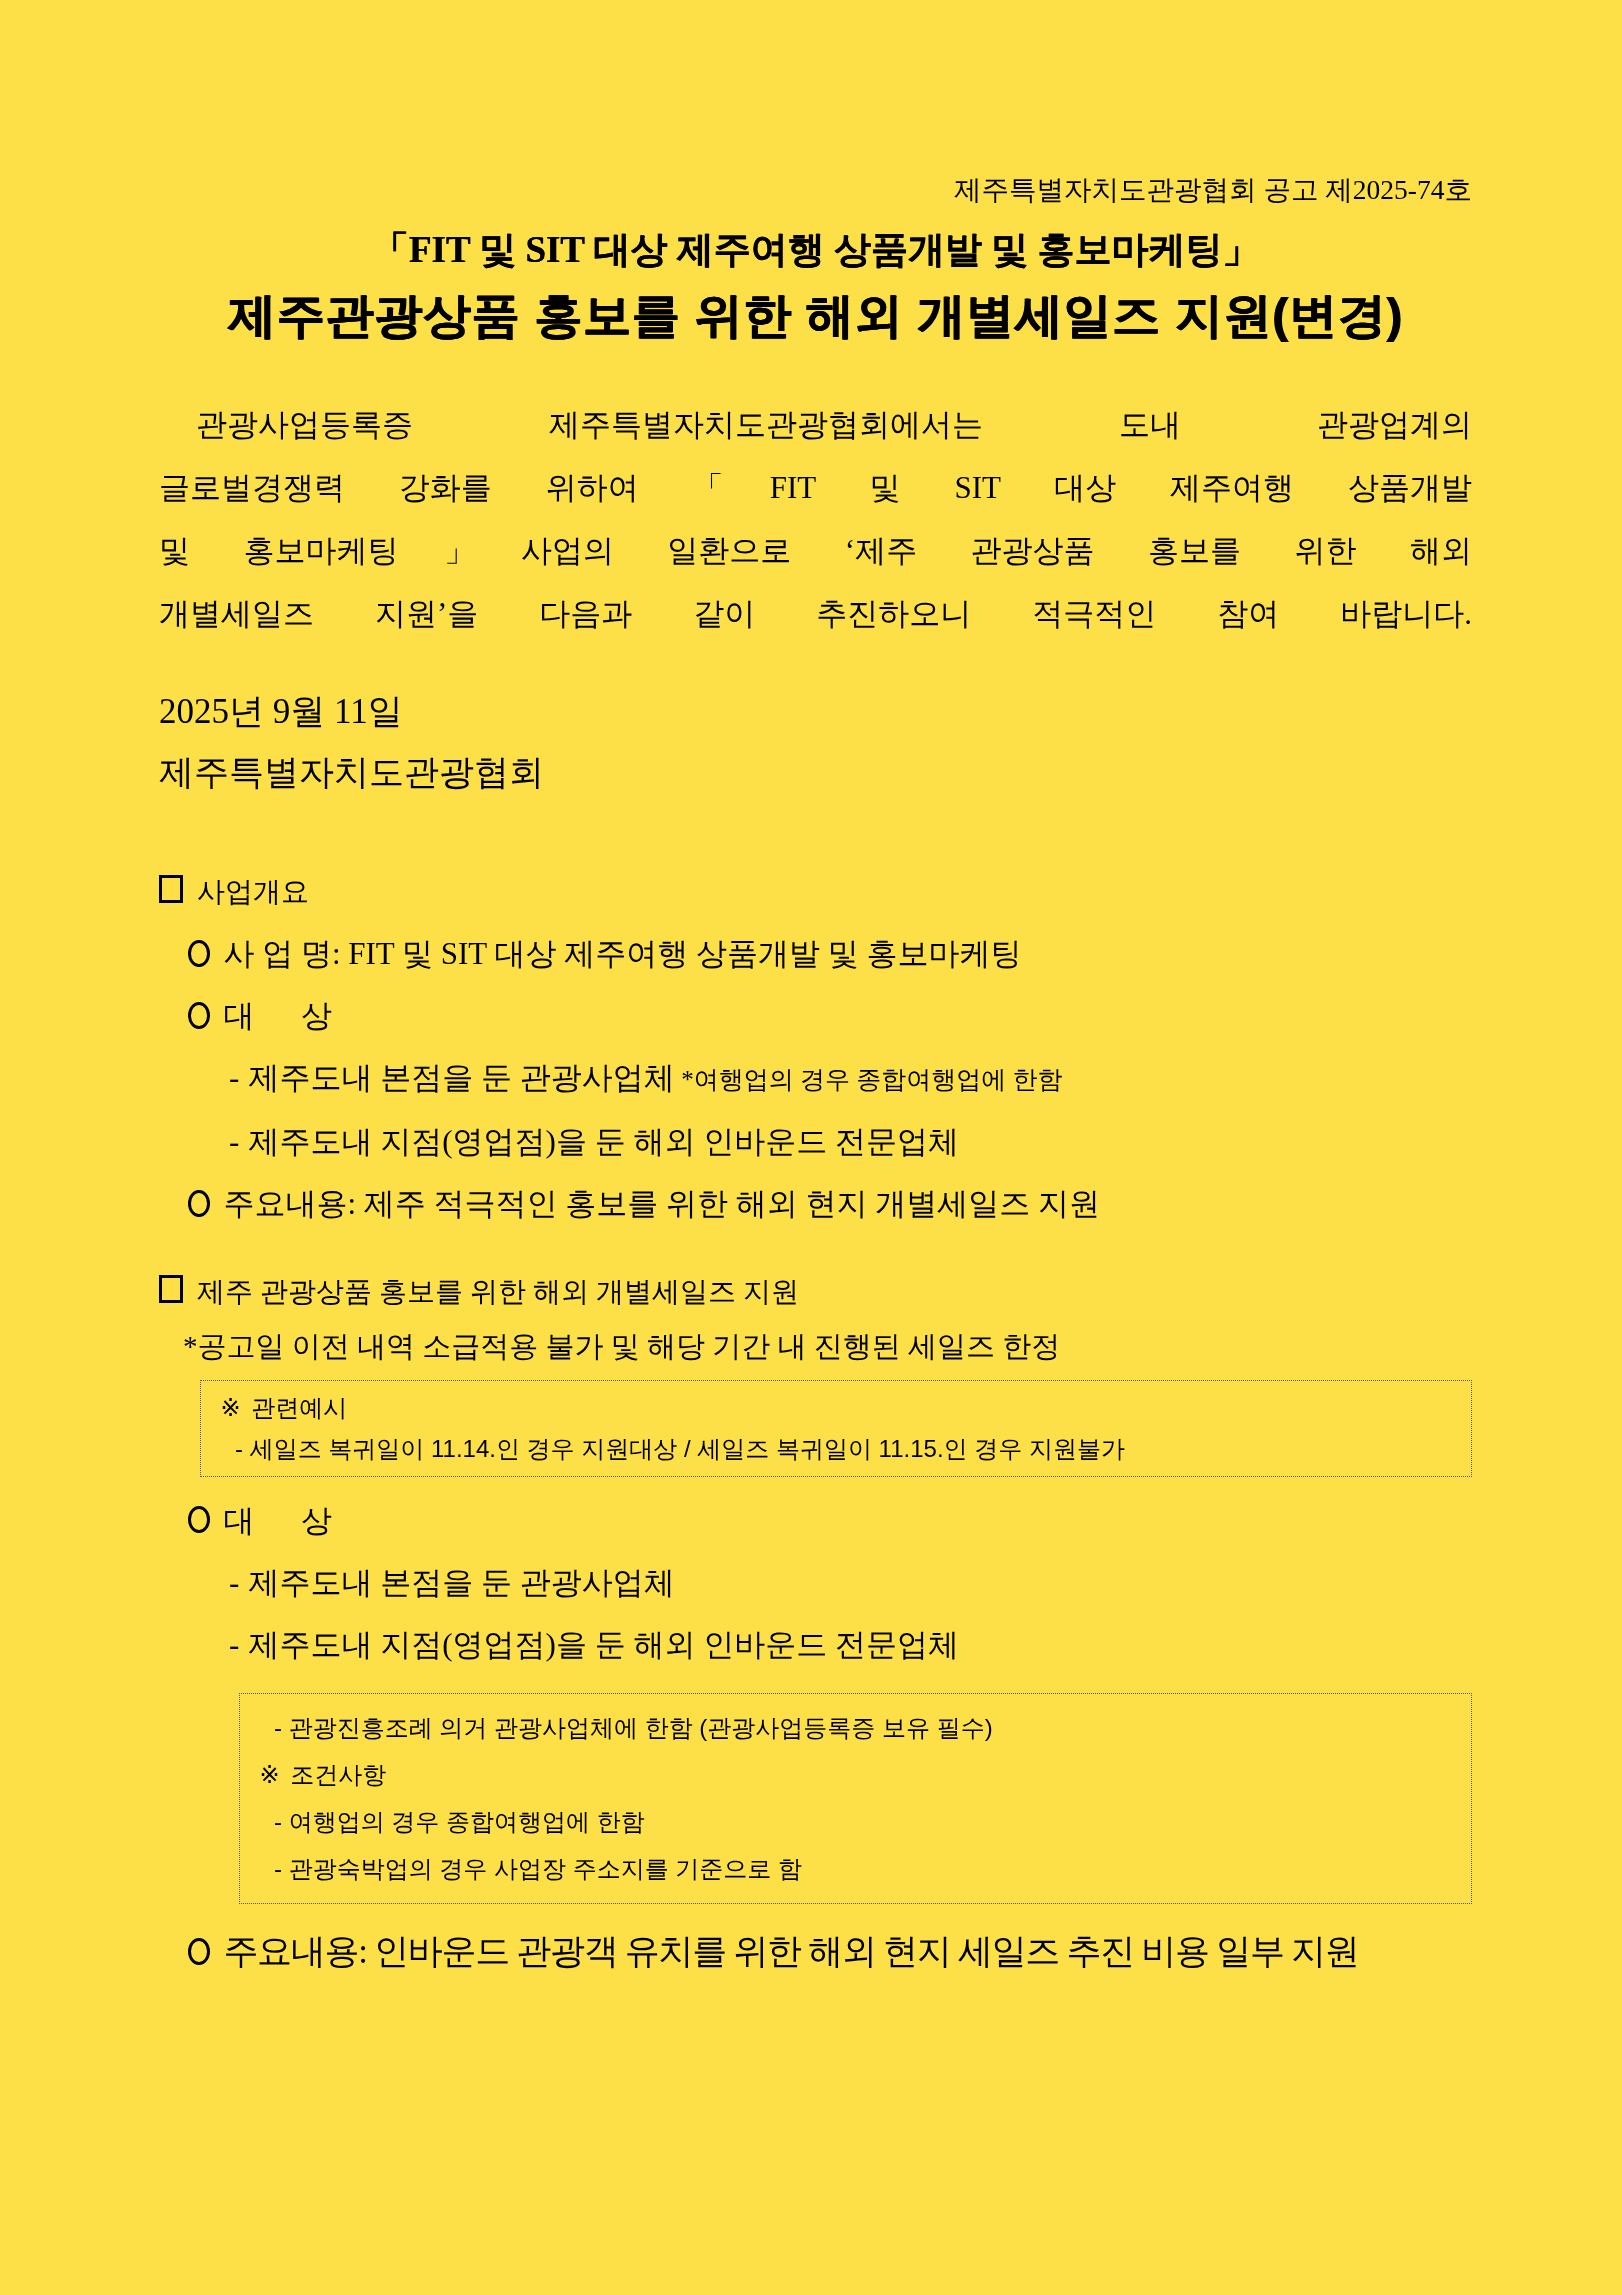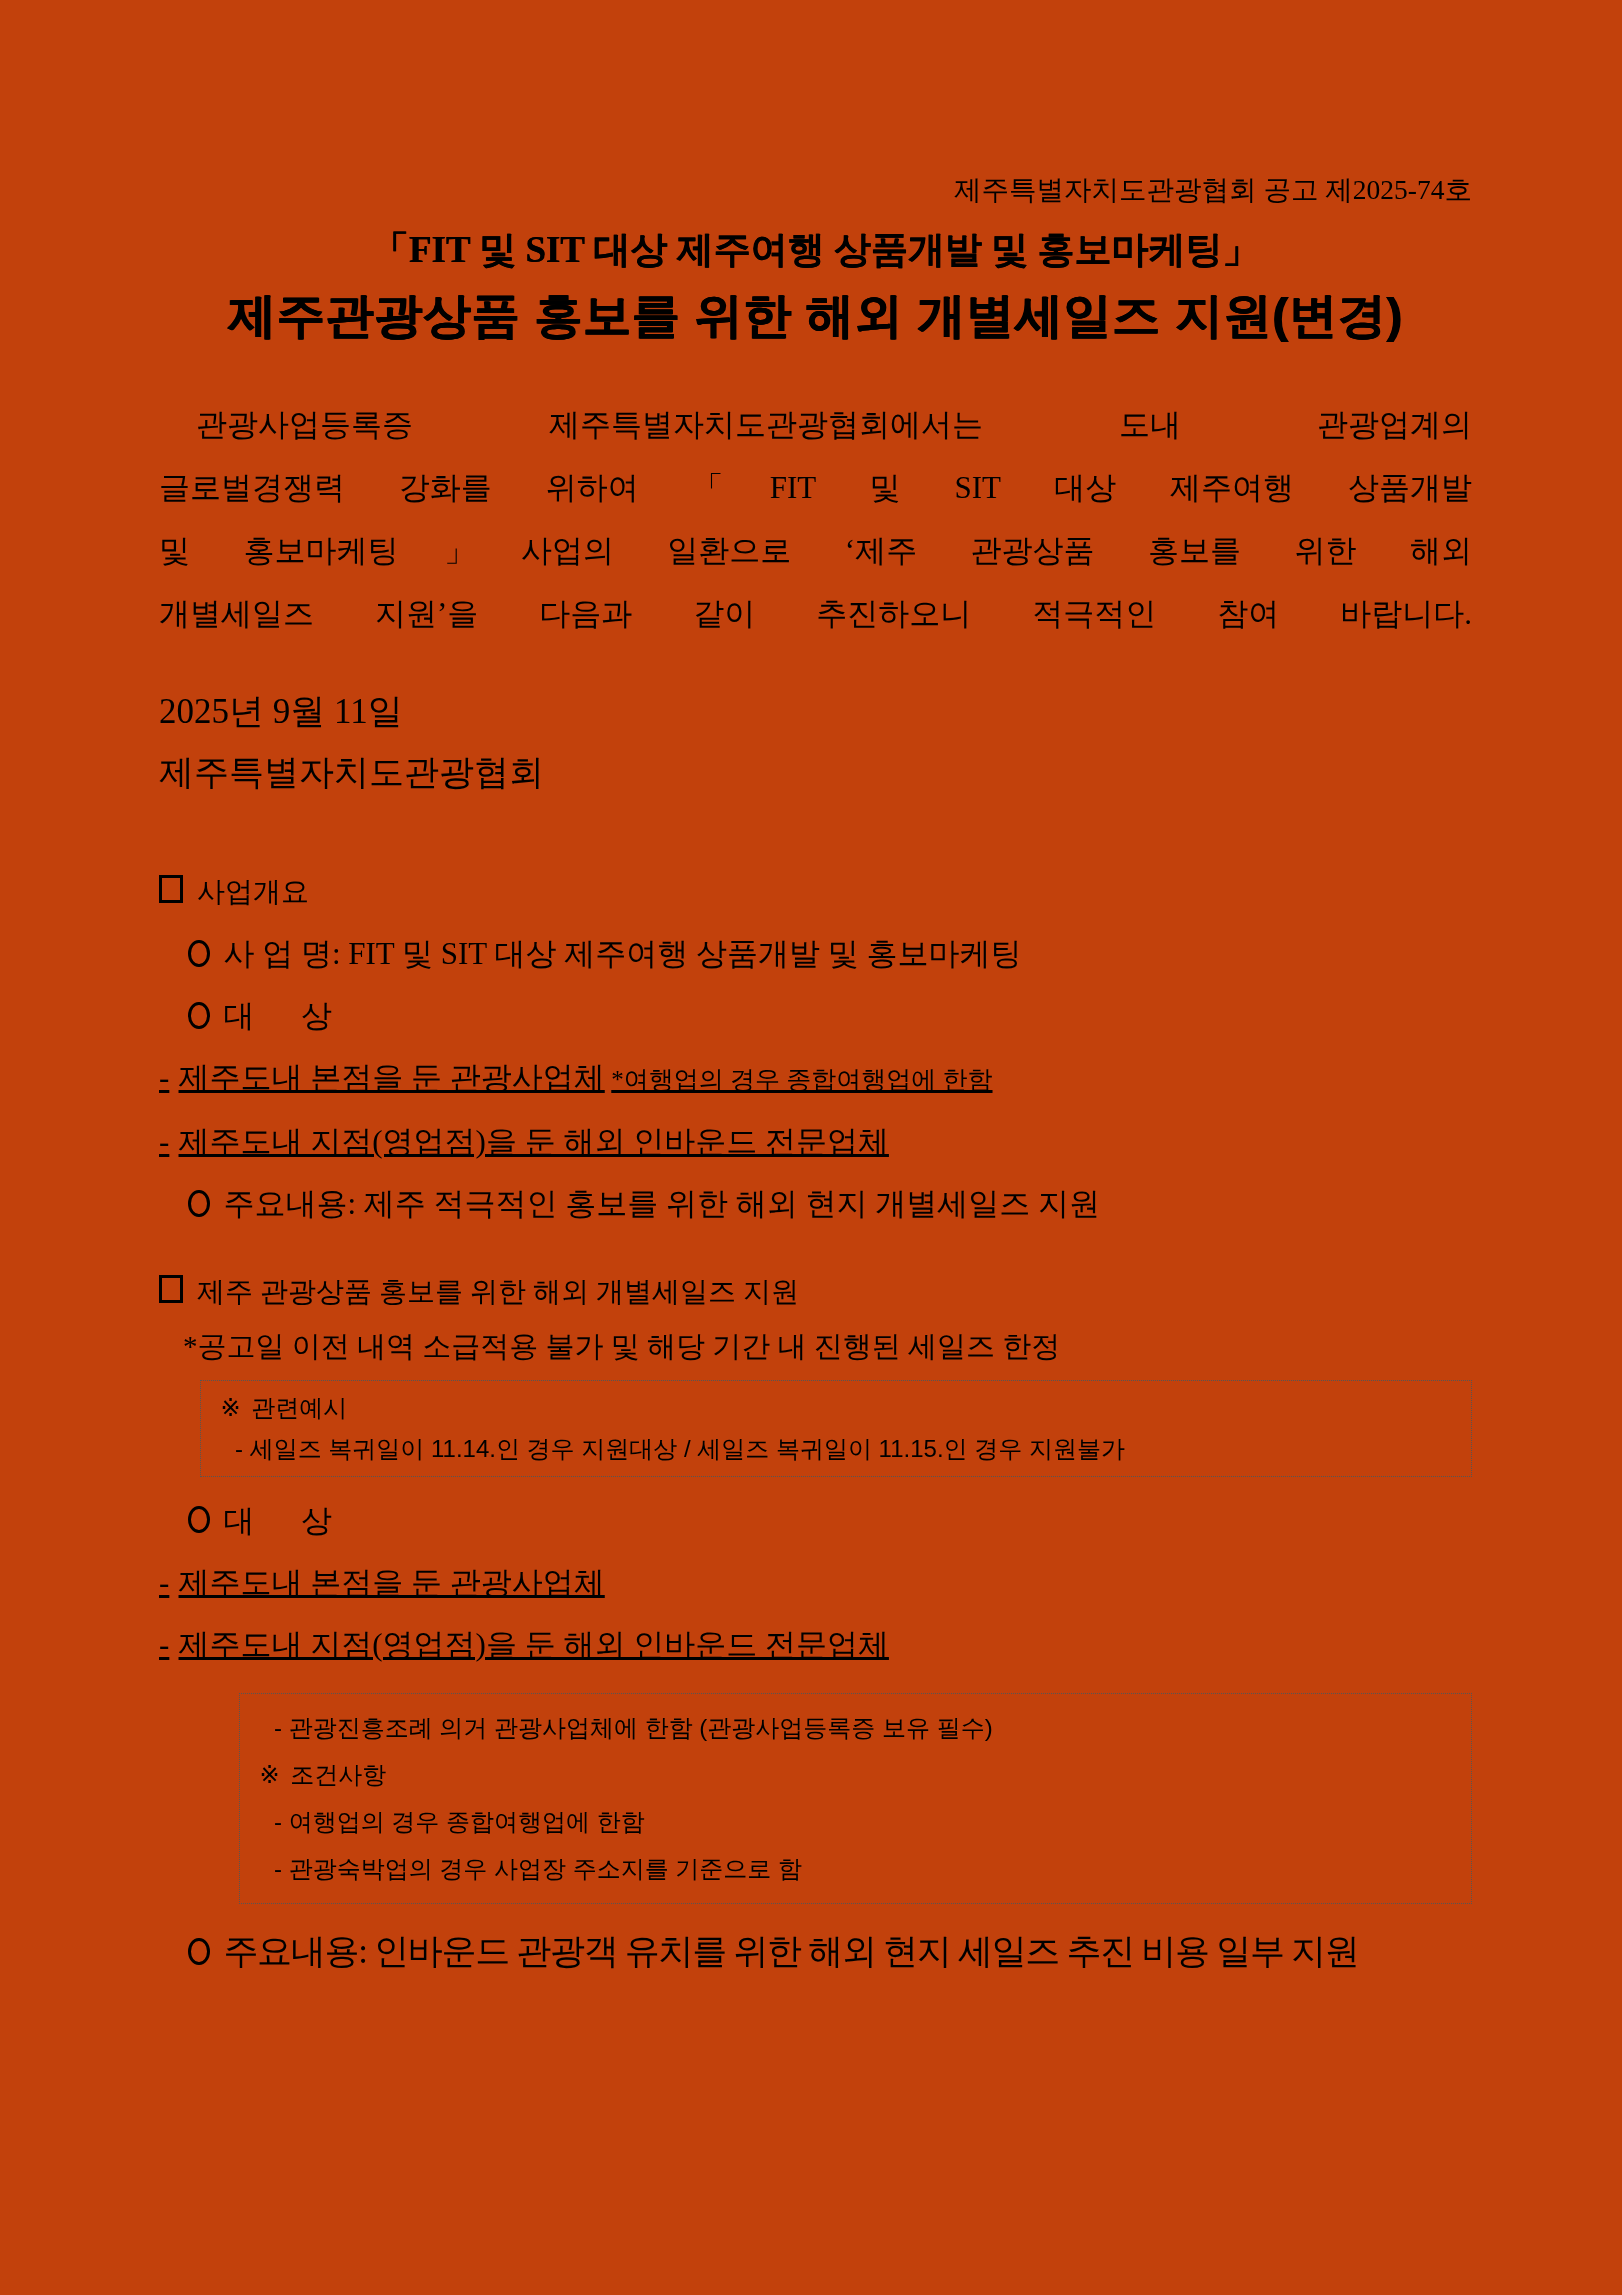--- a/index.html
+++ b/index.html
@@ -1,21 +1,21 @@
 <!DOCTYPE html>
 <html style="font-size:10.5px"><head>
 <meta charset="utf-8">
 <style>
   html,body{margin:0;padding:0;background:#ffffff;}
   .page{
     position:relative;
     width:1623px;height:2295px;
     box-sizing:border-box;
     padding:173px 151px 0 159px;
-    background:#c2410c;
+    background:#fde047;
     color:#000;
     font-family:"Liberation Serif","DejaVu Serif",serif;
     overflow:hidden;
   }
   .notice{
     text-align:right;
     font-size:27.5px;line-height:34px;
     white-space:pre-wrap;
   }
   .title1{
@@ -49,21 +49,21 @@
   .sec2{margin-top:26px;}
   .sec-head{
     font-size:28px;line-height:62px;font-weight:normal;
     white-space:pre-wrap;
   }
   .row{
     font-size:31px;line-height:62px;
     white-space:pre-wrap;
   }
   .row.lvl1{margin-left:29.4px;}
-  .row.lvl2{text-decoration:underline;}
+  .row.lvl2{margin-left:70px;}
   .row.tight{font-size:35px;letter-spacing:-1.3px;white-space:nowrap;}
   .small-note{font-size:25px;margin-left:6.5px;}
   .caveat{
     margin-left:24px;
     font-size:29px;line-height:47px;
     white-space:pre-wrap;
   }
   .sq{
     display:inline-block;width:23.6px;height:27.5px;
     border:3.3px solid #000;box-sizing:border-box;

